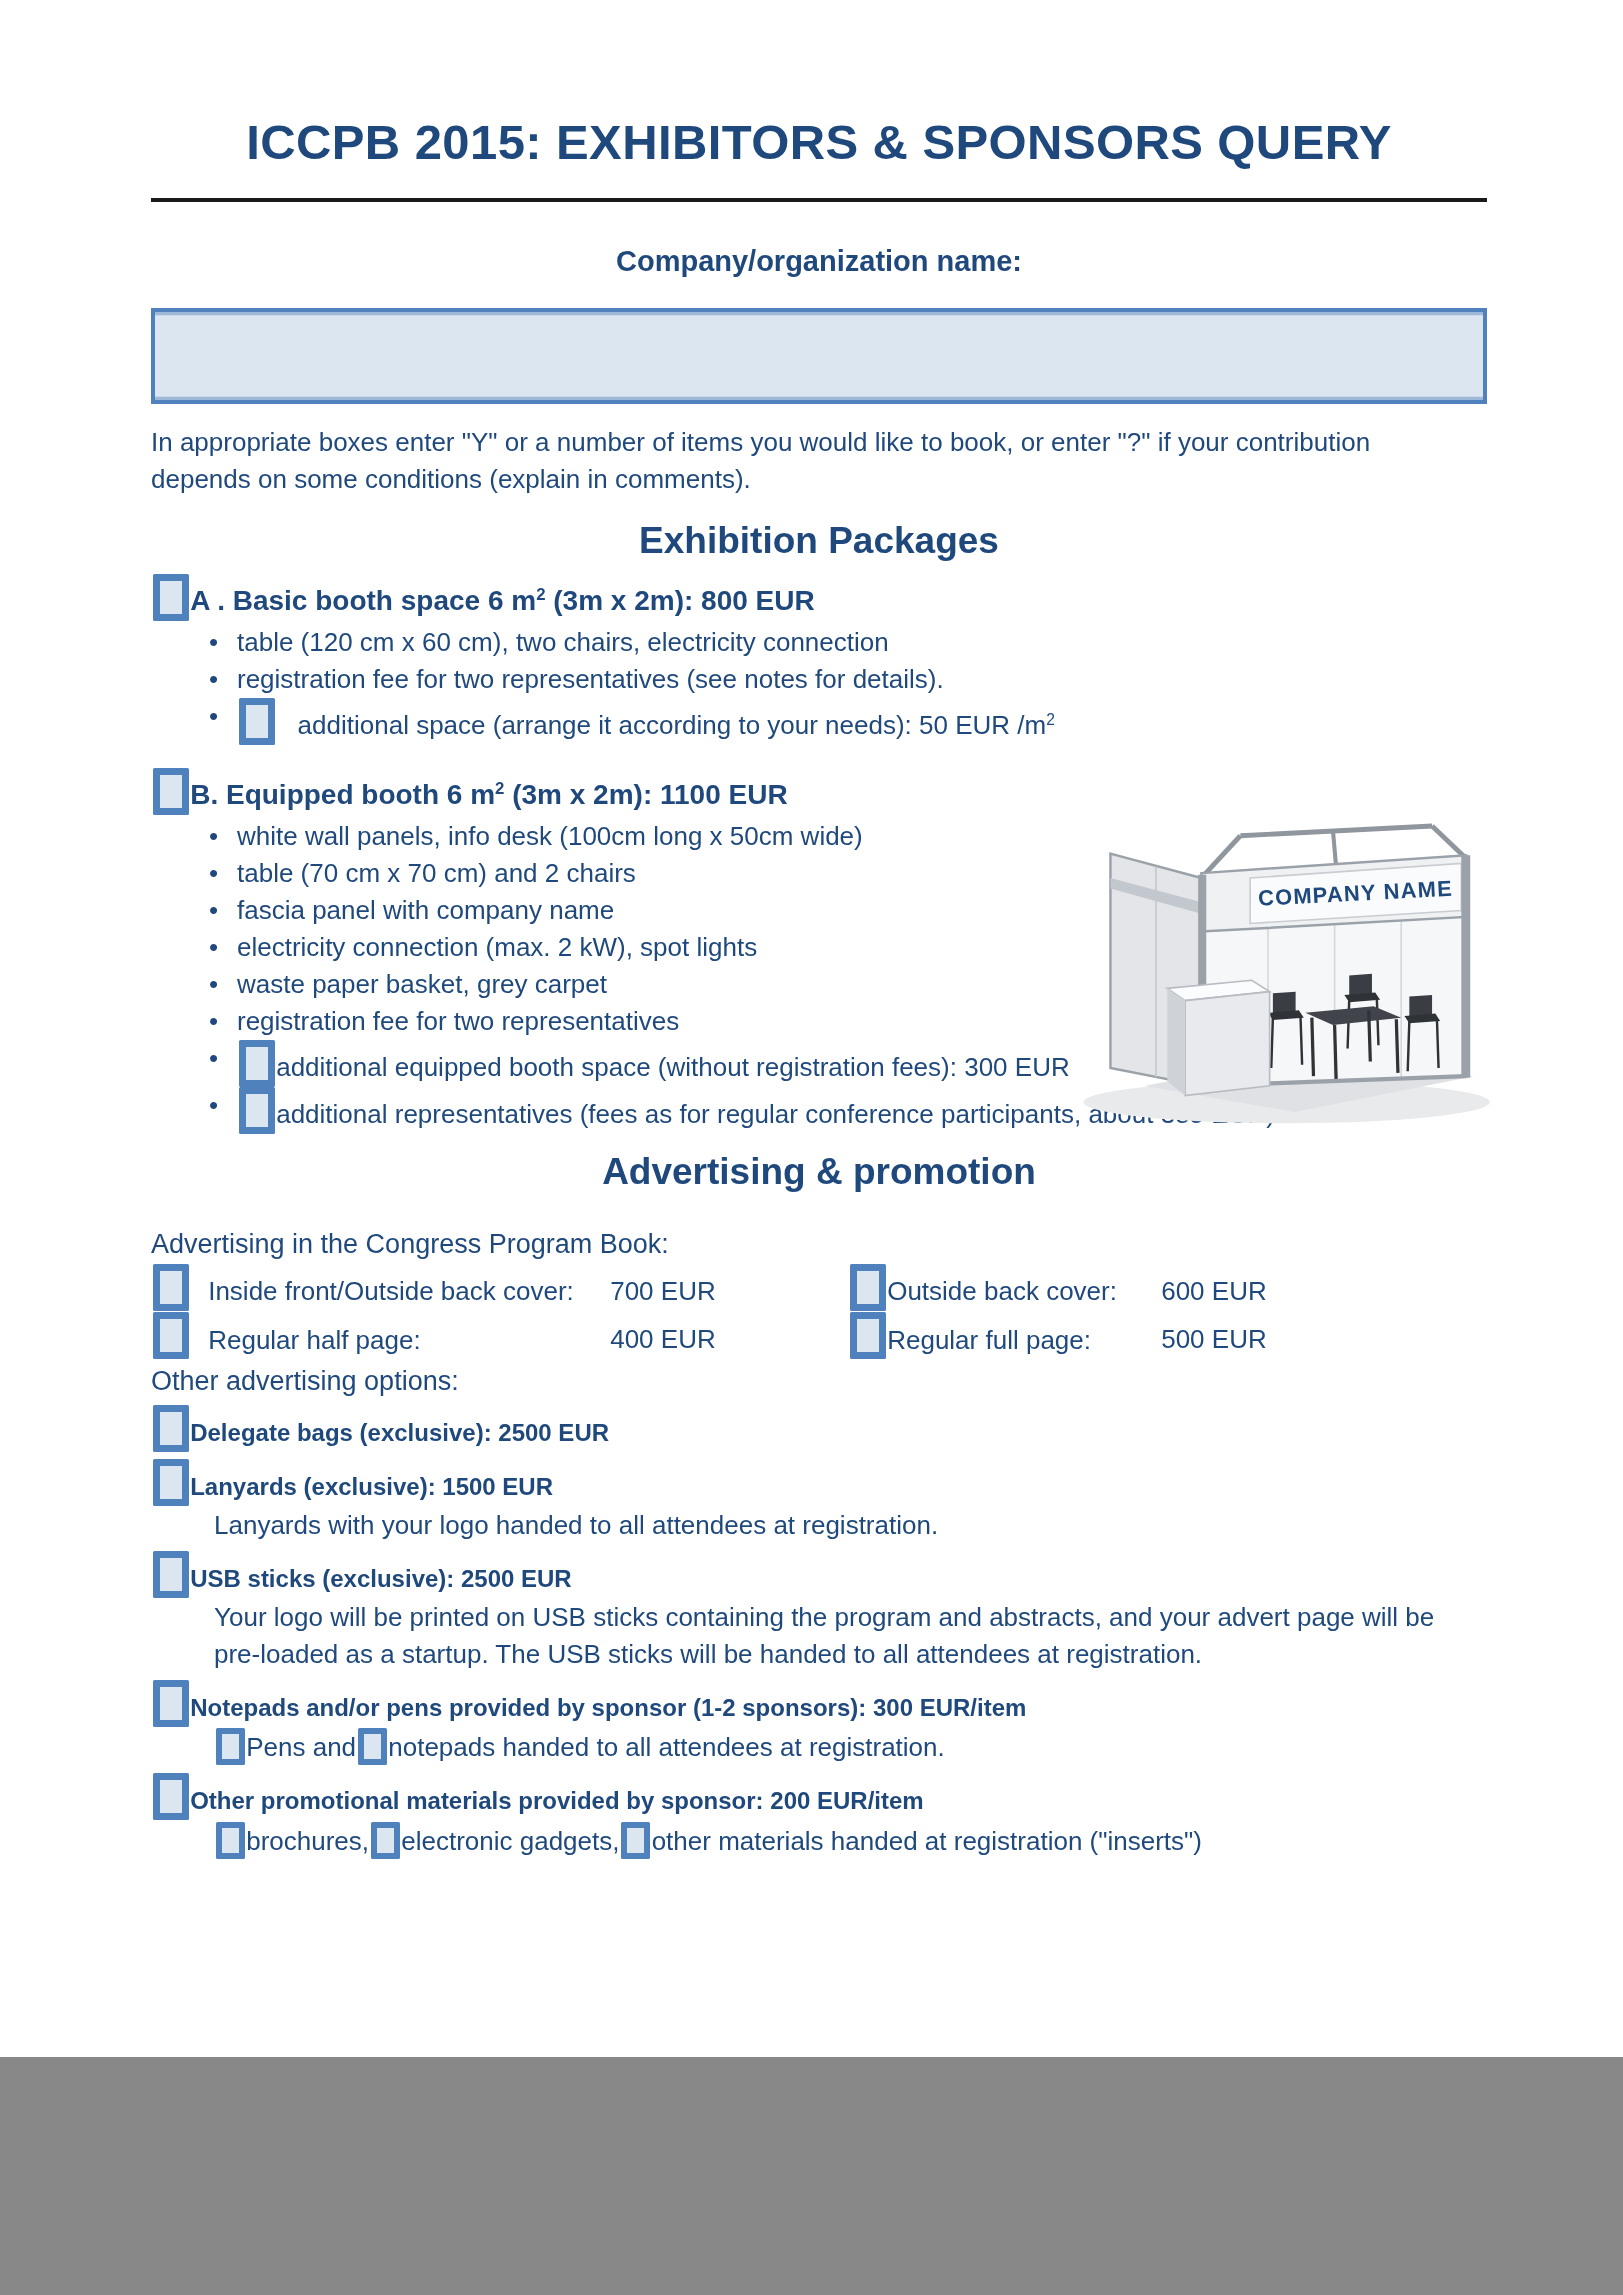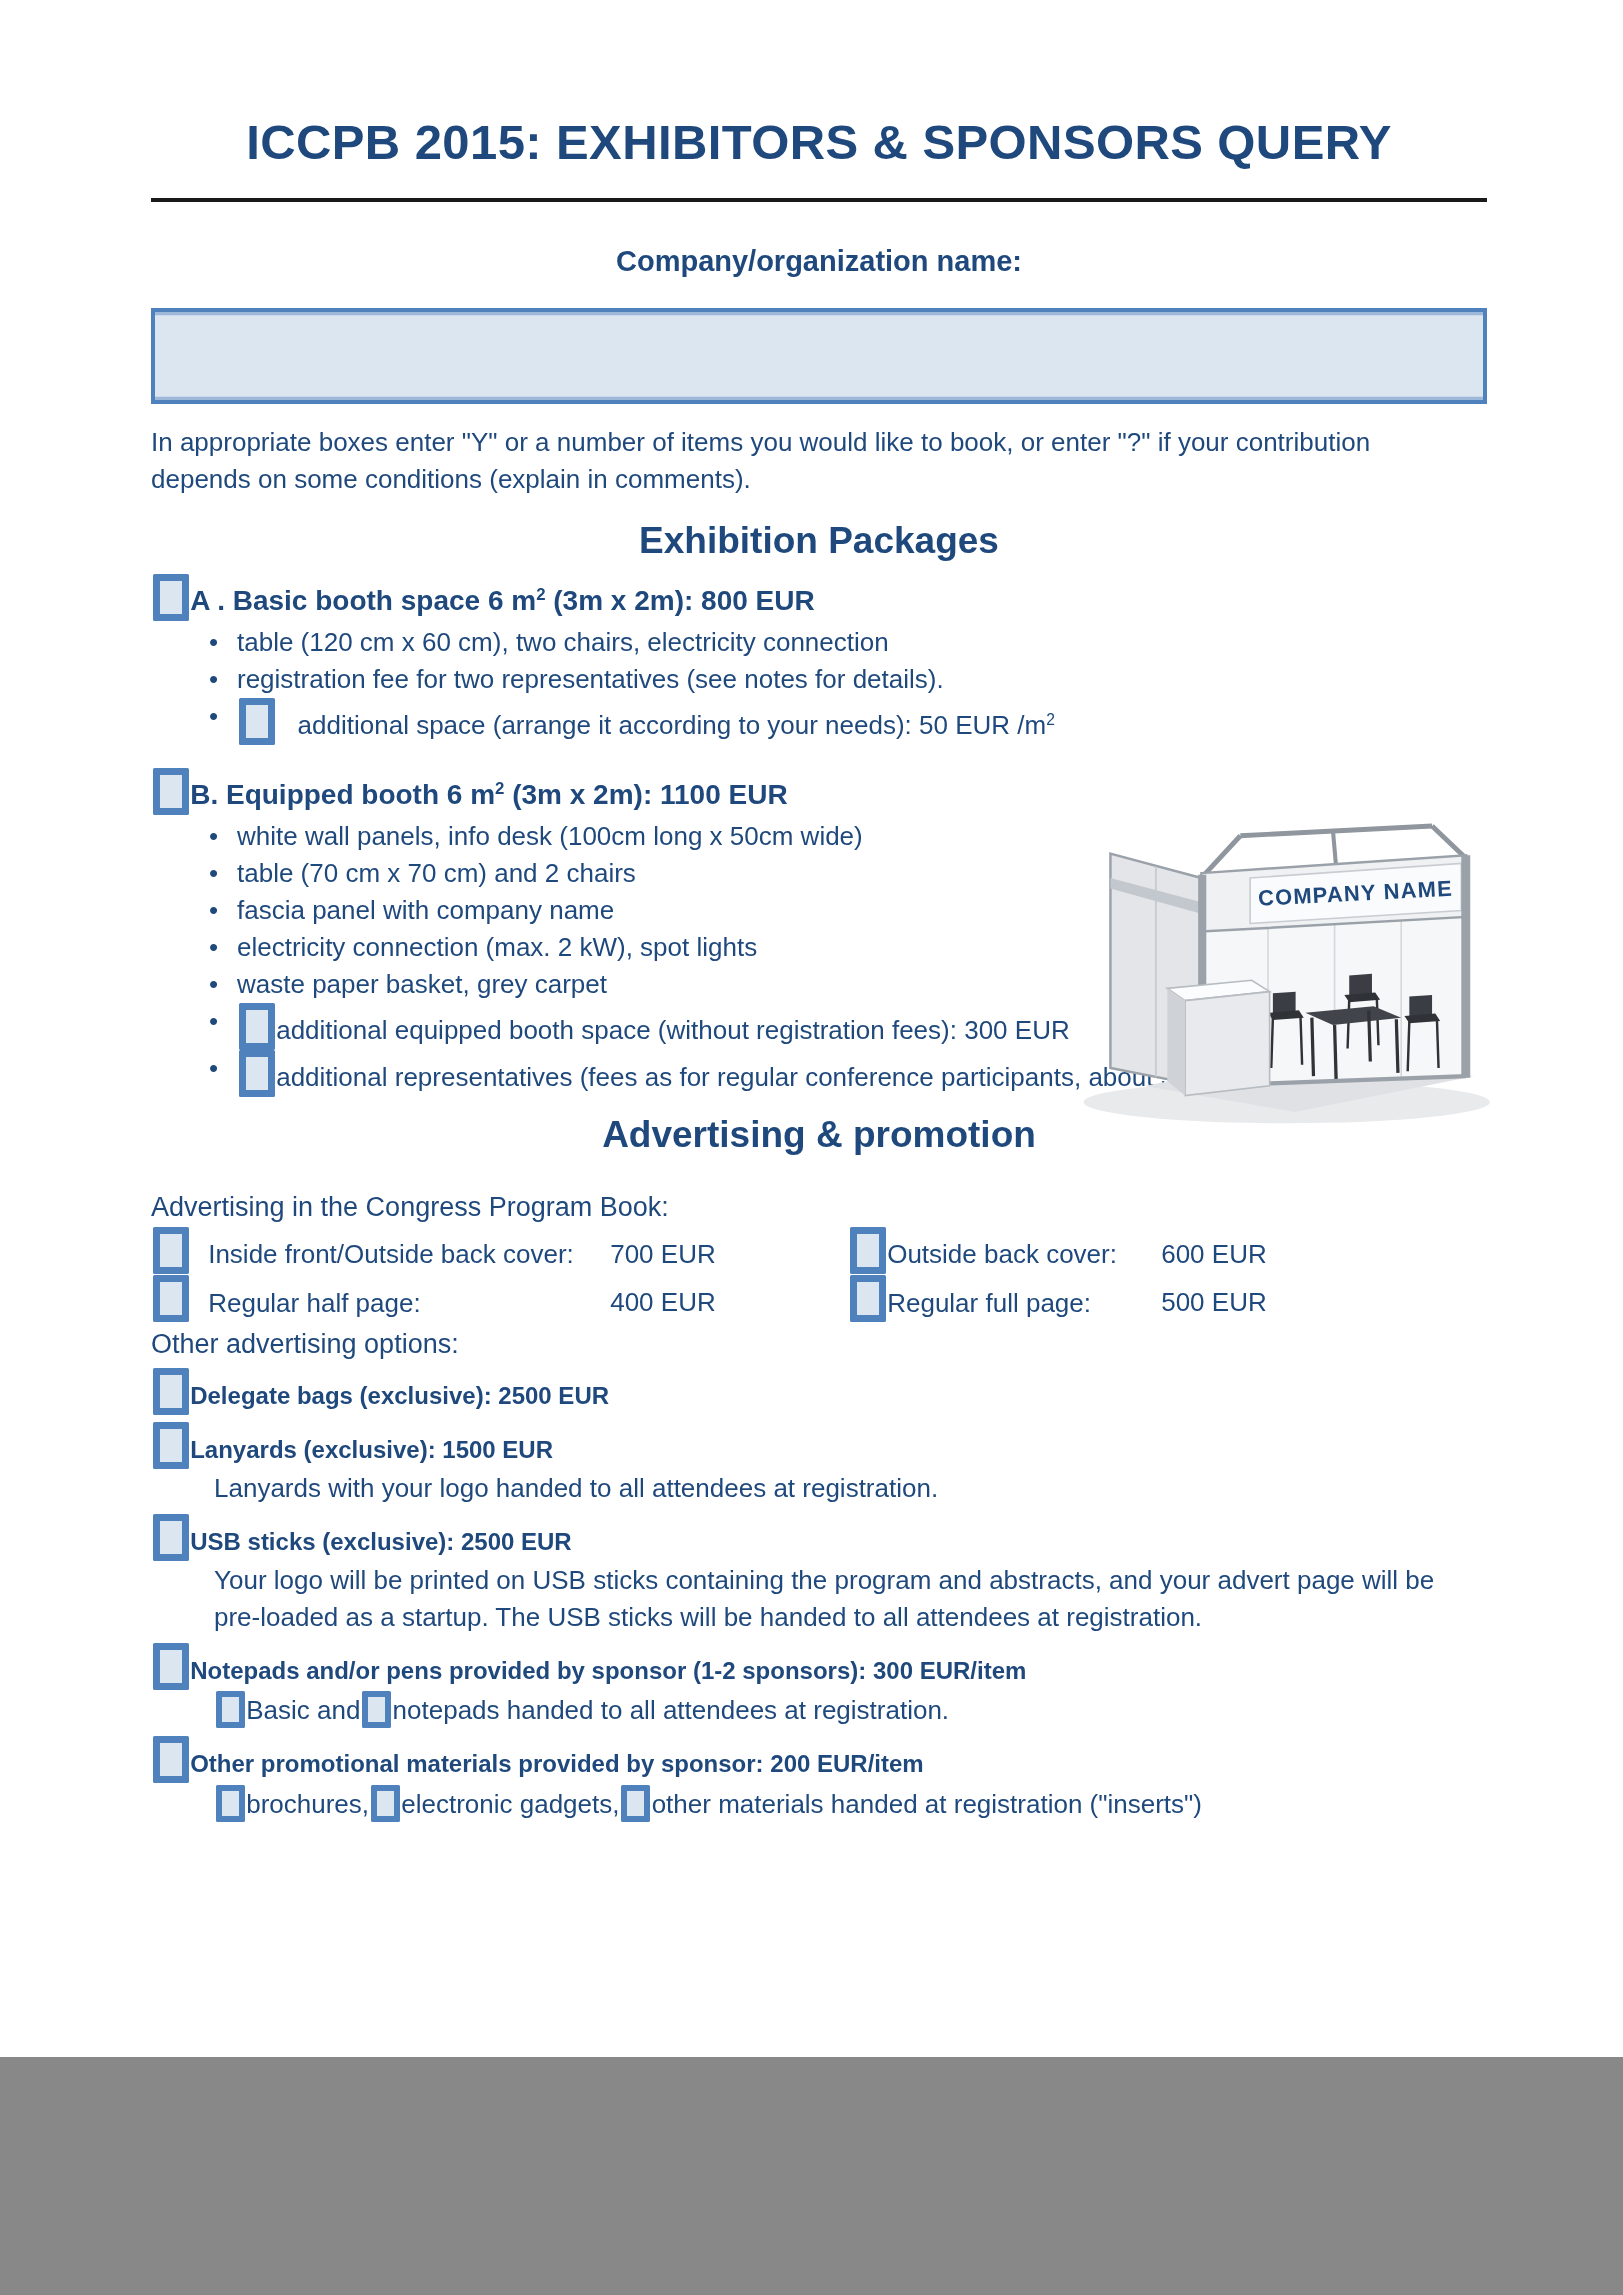--- a/index.html
+++ b/index.html
@@ -180,20 +180,21 @@
     <li class="cbline"><span class="cb gap"></span><span>additional space (arrange it according to your needs): 50 EUR /m</span><sup>2</sup></li>
   </ul>
 
   <div class="pkg-title" style="margin-top:23px;"><span class="cb"></span><span>B. Equipped booth 6 m</span><sup>2</sup><span> (3m x 2m): 1100 EUR</span></div>
   <ul class="blist">
     <li>white wall panels, info desk (100cm long x 50cm wide)</li>
     <li>table (70 cm x 70 cm) and 2 chairs</li>
     <li>fascia panel with company name</li>
     <li>electricity connection (max. 2 kW), spot lights</li>
     <li>waste paper basket, grey carpet</li>
+    <li>registration fee for two representatives</li>
     <li class="cbline"><span class="cb"></span><span>additional equipped booth space (without registration fees): 300 EUR</span></li>
     <li class="cbline"><span class="cb"></span><span>additional representatives (fees as for regular conference participants, about 385 EUR)</span></li>
   </ul>
 
   <div class="booth">
     <svg viewBox="0 0 560 410" xmlns="http://www.w3.org/2000/svg" style="font-size:32px">
       <ellipse cx="295" cy="372" rx="250" ry="26" fill="#e9eaec"></ellipse>
       <polygon points="120,352 305,384 525,340 330,310" fill="#dfe1e4"></polygon>
 
       <polygon points="190,160 516,140 516,340 190,352" fill="#f6f7f8" stroke="#c9cdd2" stroke-width="2"></polygon>
@@ -263,19 +264,19 @@
 
   <div class="item-title"><span class="cb"></span><span>Delegate bags (exclusive): 2500 EUR</span></div>
 
   <div class="item-title"><span class="cb"></span><span>Lanyards (exclusive): 1500 EUR</span></div>
   <div class="item-desc">Lanyards with your logo handed to all attendees at registration.</div>
 
   <div class="item-title"><span class="cb"></span><span>USB sticks (exclusive): 2500 EUR</span></div>
   <div class="item-desc">Your logo will be printed on USB sticks containing the program and abstracts, and your advert page will be pre-loaded as a startup. The USB sticks will be handed to all attendees at registration.</div>
 
   <div class="item-title"><span class="cb"></span><span>Notepads and/or pens provided by sponsor (1-2 sponsors): 300 EUR/item</span></div>
-  <div class="subline"><span class="cb sm"></span><span>Basic and</span><span class="cb sm"></span><span>notepads handed to all attendees at registration.</span></div>
+  <div class="subline"><span class="cb sm"></span><span>Pens and</span><span class="cb sm"></span><span>notepads handed to all attendees at registration.</span></div>
 
   <div class="item-title"><span class="cb"></span><span>Other promotional materials provided by sponsor: 200 EUR/item</span></div>
   <div class="subline"><span class="cb sm"></span><span>brochures,</span><span class="cb sm"></span><span>electronic gadgets,</span><span class="cb sm"></span><span>other materials handed at registration ("inserts")</span></div>
 
 </div>
 
 
 </body></html>

